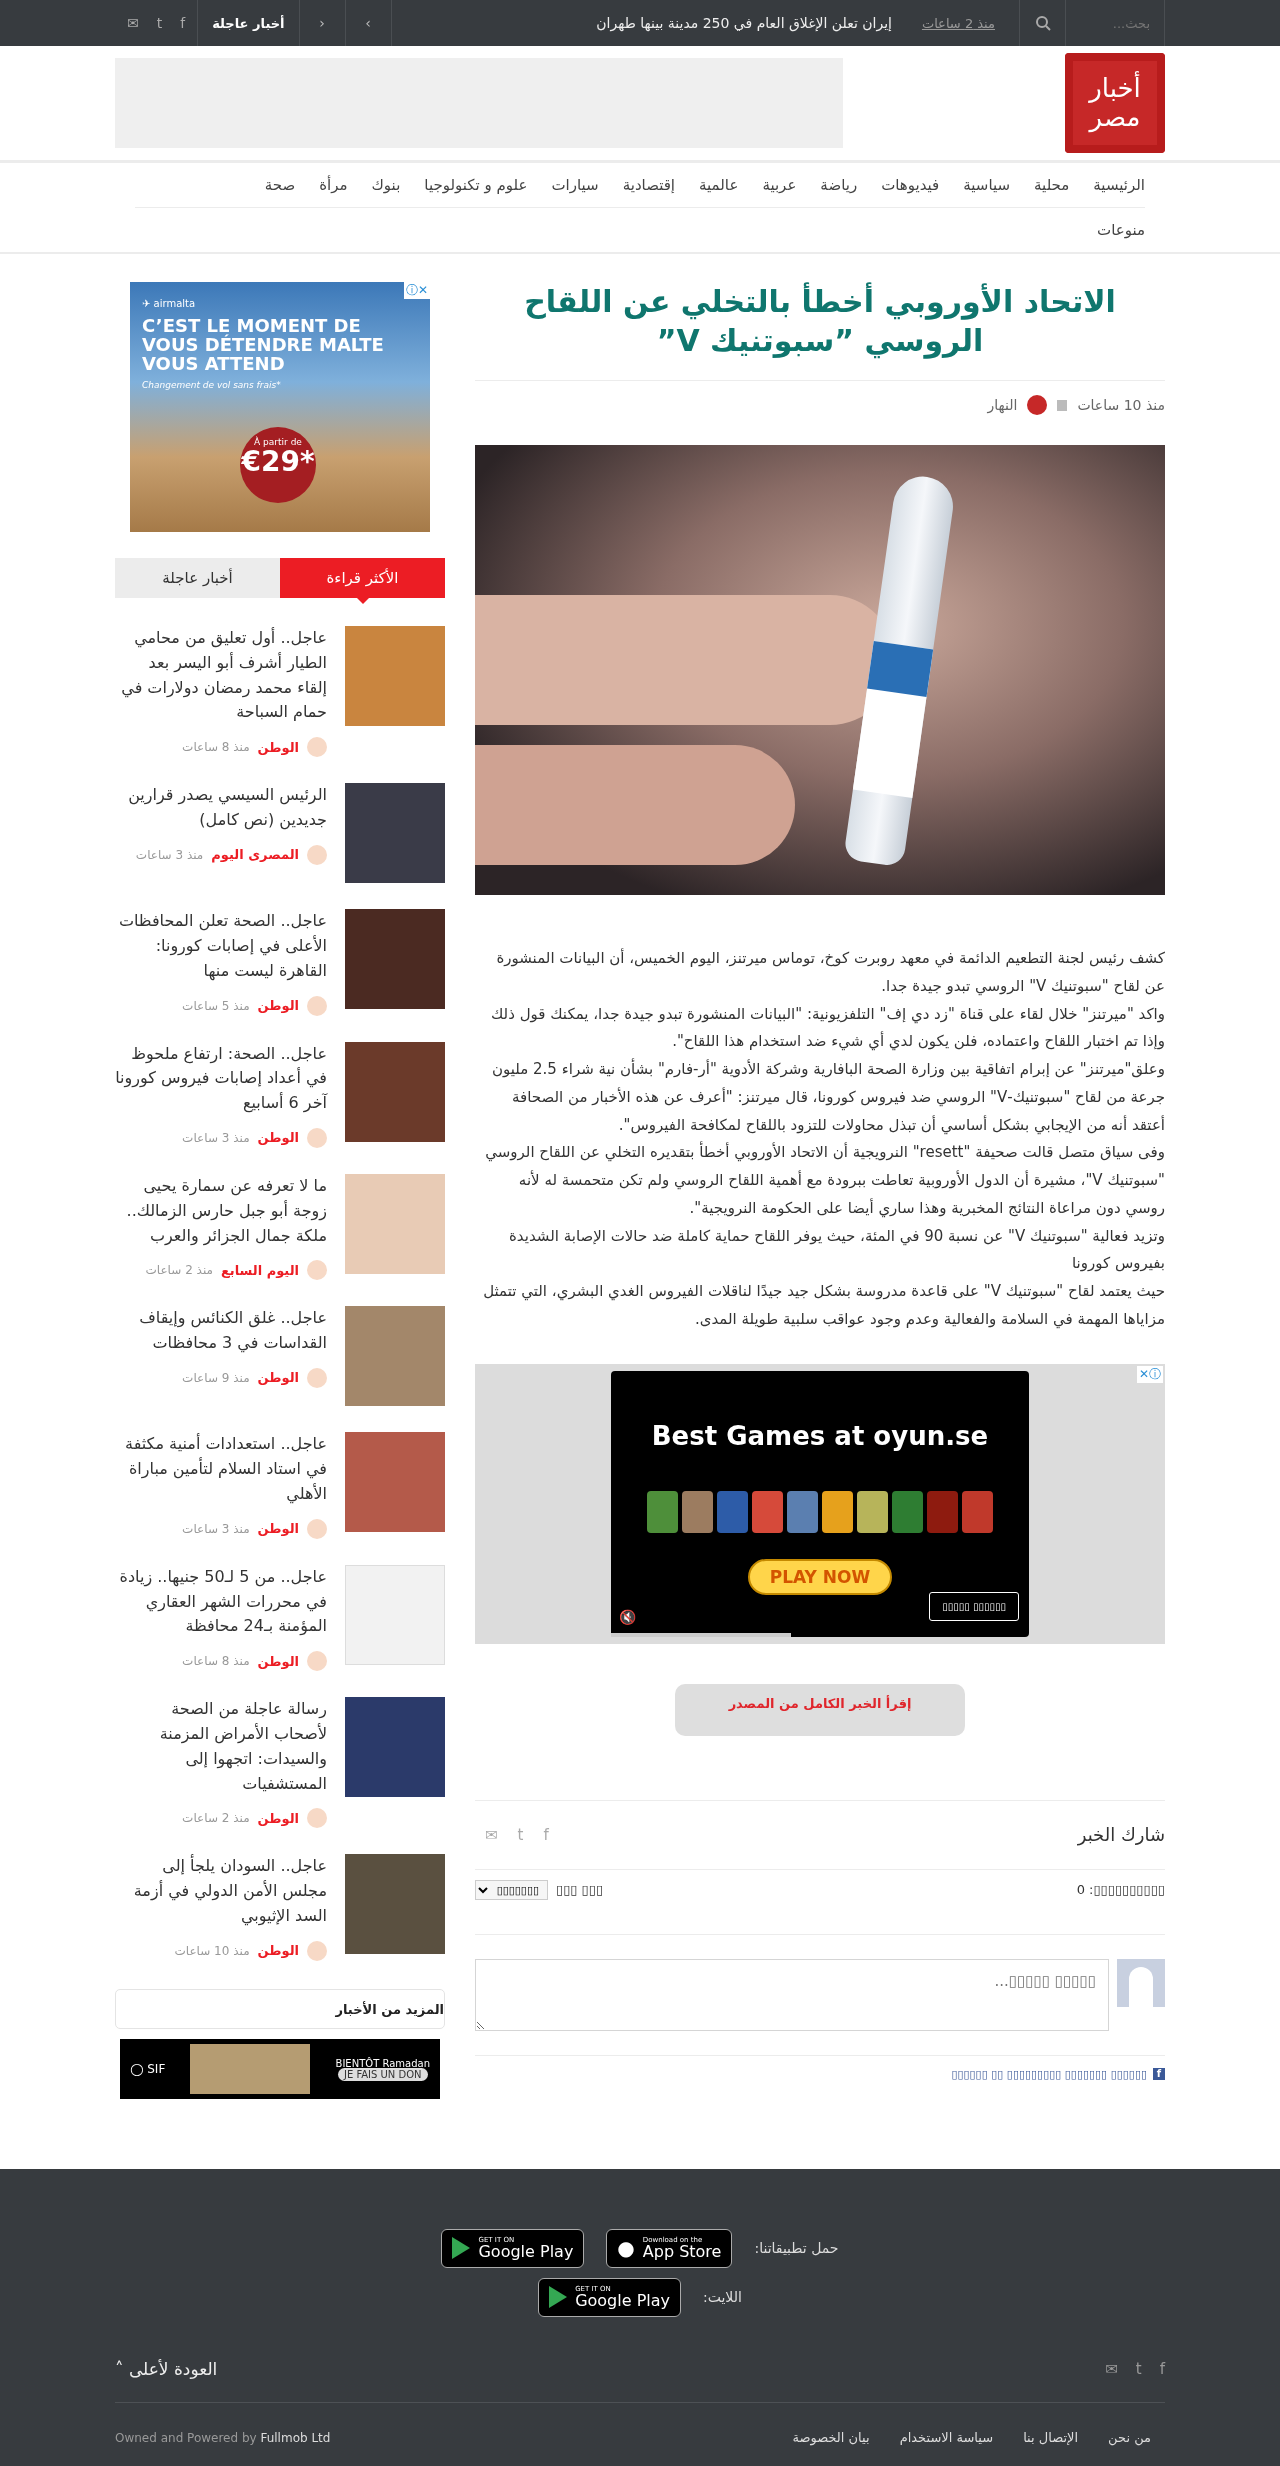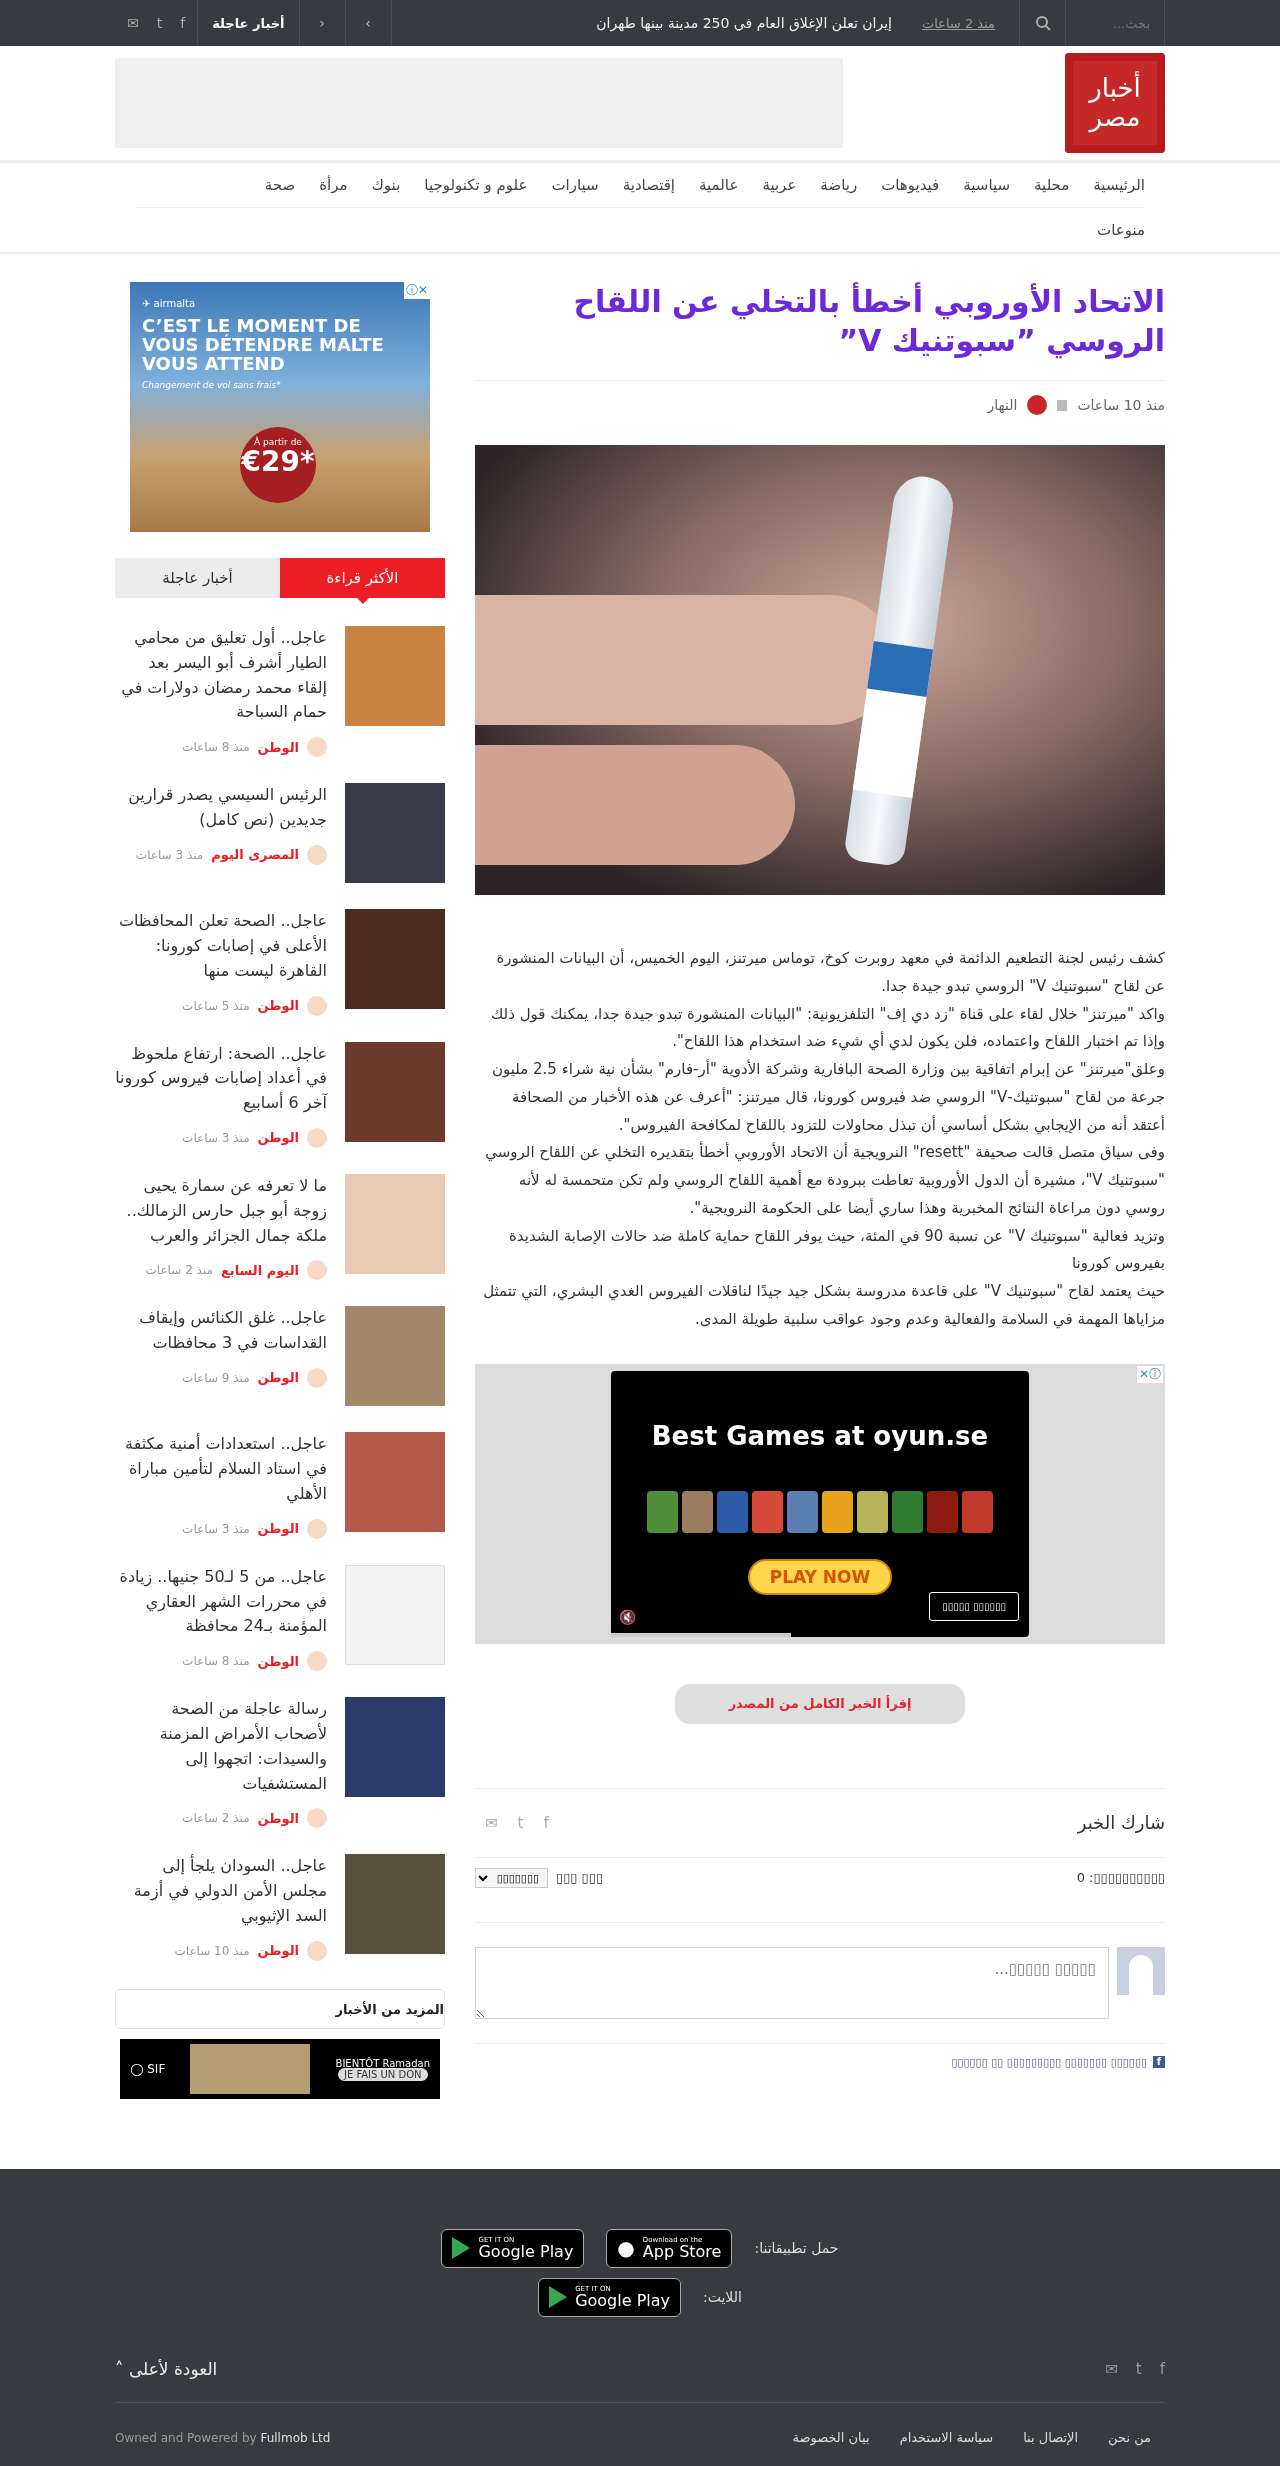--- a/index.html
+++ b/index.html
@@ -30,21 +30,21 @@
   .nav .inner { width: 1010px; margin: 0 auto; }
   .nav ul { list-style: none; display: flex; flex-wrap: wrap; }
   .nav li { font-size: 15px; color: #444; padding: 0 0 0 24px; height: 44px; display: flex; align-items: center; cursor: pointer; }
   .nav .row2 { border-top: 1px solid #ececec; width: 100%; }
 
   
   .container { width: 1050px; margin: 0 auto; display: flex; gap: 30px; padding-top: 28px; }
   .main { width: 690px; }
   .sidebar { width: 330px; }
 
-  .title { font-size: 30px; font-weight: bold; line-height: 1.3; color: #6d28d9; padding-bottom: 20px; border-bottom: 1px solid #ececec; }
+  .title { font-size: 30px; font-weight: bold; line-height: 1.3; color: #0f766e; padding-bottom: 20px; border-bottom: 1px solid #ececec; text-align: center; }
   .meta { display: flex; align-items: center; gap: 10px; font-size: 14px; color: #666; padding: 14px 0 30px; }
   .meta .src-logo { width: 20px; height: 20px; border-radius: 50%; background: #c62828; display: inline-block; }
   .meta .cal { width: 10px; height: 11px; background: #bbb; display: inline-block; }
 
   .hero { width: 690px; height: 450px; background: radial-gradient(ellipse at 60% 40%, #c9a79a 0%, #8a6c66 40%, #2c2426 80%); position: relative; overflow: hidden; }
   .hero .finger { position: absolute; left: 0; top: 150px; width: 420px; height: 130px; background: #d9b3a3; border-radius: 0 80px 80px 0; }
   .hero .finger2 { position: absolute; left: 0; top: 300px; width: 320px; height: 120px; background: #cfa292; border-radius: 0 70px 70px 0; }
   .hero .vial { position: absolute; left: 395px; top: 30px; width: 60px; height: 390px; background: linear-gradient(90deg,#d8dfe6,#f5f7fa,#c7cfd8); border-radius: 30px 30px 18px 18px; transform: rotate(8deg); }
   .hero .vial .label { position: absolute; top: 170px; left: 0; right: 0; height: 150px; background: #fff; }
   .hero .vial .blue { position: absolute; top: 170px; left: 0; right: 0; height: 48px; background: #2a6fb5; }
@@ -57,21 +57,21 @@
   .ad-video .screen h3 { font-size: 26px; padding-top: 50px; font-weight: bold; }
   .games { display: flex; gap: 4px; justify-content: center; margin-top: 40px; }
   .games span { width: 31px; height: 42px; border-radius: 4px; display: inline-block; }
   .play { display: inline-block; margin-top: 26px; background: #ffd54a; color: #d35400; font-weight: bold; font-size: 17px; padding: 6px 20px; border-radius: 22px; border: 2px solid #c58a00; }
   .skip { position: absolute; right: 10px; bottom: 16px; border: 1px solid #fff; border-radius: 3px; font-size: 10px; padding: 8px 12px; }
   .mute { position: absolute; left: 8px; bottom: 12px; font-size: 14px; }
   .adx { position: absolute; top: 2px; right: 2px; font-size: 12px; color: #2a8fd6; background: #fff; padding: 0 2px; }
   .progress { position: absolute; bottom: 0; left: 0; height: 4px; width: 180px; background: #ccc; }
 
   .readmore-wrap { text-align: center; padding: 40px 0 64px; }
-  .readmore { display: inline-block; width: 290px; height: 40px; line-height: 40px; background: #dedede; border-radius: 15px; color: #e0262c; font-weight: bold; font-size: 13px; cursor: pointer; }
+  .readmore { display: inline-block; width: 290px; height: 52px; line-height: 40px; background: #dedede; border-radius: 10px; color: #e0262c; font-weight: bold; font-size: 13px; cursor: pointer; }
 
   .share { border-top: 1px solid #ececec; border-bottom: 1px solid #ececec; height: 70px; display: flex; align-items: center; justify-content: space-between; }
   .share h4 { font-size: 18px; font-weight: normal; color: #333; }
   .share .icons { display: flex; gap: 20px; color: #aaa; font-size: 15px; padding-left: 10px; }
 
   .fb-comments { padding: 10px 0; }
   .fb-row { display: flex; justify-content: space-between; align-items: center; font-size: 13px; color: #333; padding-bottom: 34px; border-bottom: 1px solid #ececec; }
   .fb-sort { display: flex; align-items: center; gap: 8px; }
   .fb-sort select { font-size: 11px; padding: 2px 4px; border: 1px solid #ccc; background: #f6f6f6; }
   .fb-compose { display: flex; gap: 8px; padding: 24px 0 24px; border-bottom: 1px solid #ececec; }

